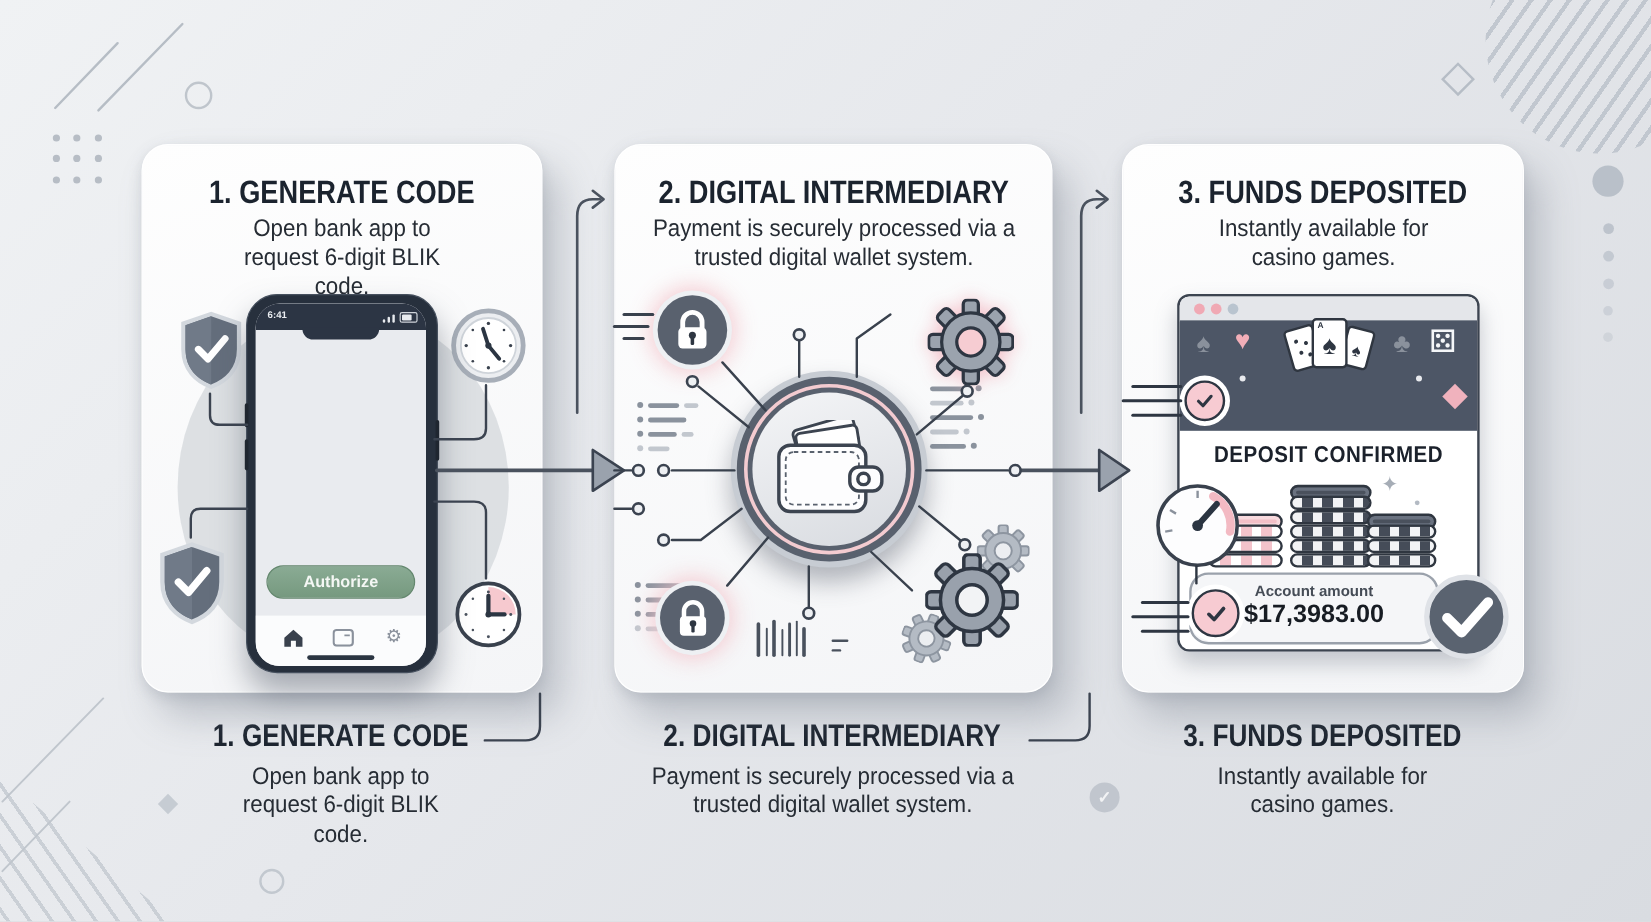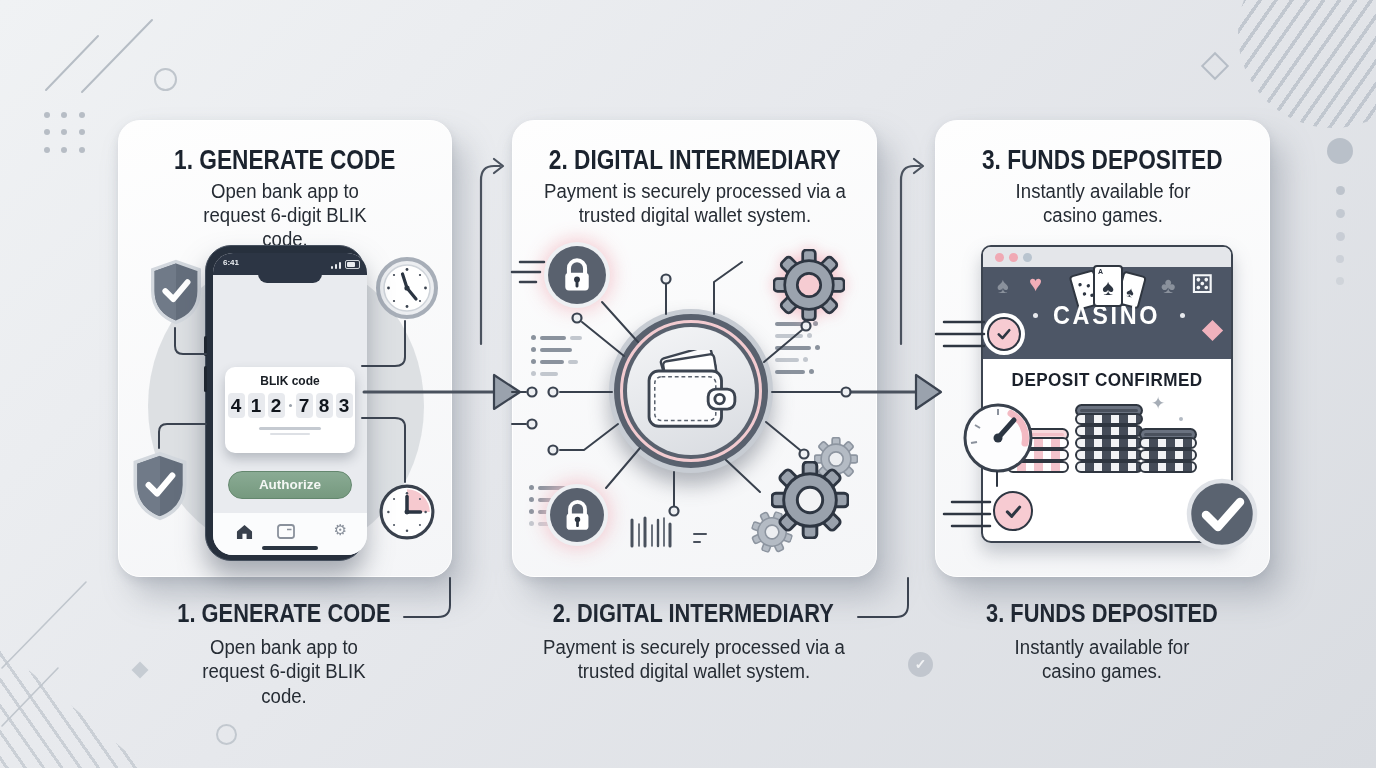--- a/index.html
+++ b/index.html
@@ -20,21 +20,21 @@
         font-size:46px;font-weight:800;color:#1d2735;letter-spacing:.5px;}
   #page-title .h-cond{transform:scaleX(.8);}
   
   .footer-block{position:absolute;text-align:center;}
   .footer-heading{font-size:26px;font-weight:800;color:#1b232e;}
   .footer-desc{margin-top:6px;font-size:20px;font-weight:500;color:#262c34;line-height:1.22;}
   
   #phone{position:absolute;left:86px;top:124px;width:160px;height:316px;background:#27303d;
         border-radius:26px;padding:7px;box-sizing:border-box;border:1px solid #46505e;
         box-shadow:0 16px 26px rgba(88,96,110,.5);z-index:4;}
-  #phone-screen{position:relative;width:154px;height:302px;background:#e9ebef;border-radius:20px;overflow:hidden;}
+  #phone-screen{position:relative;width:142px;height:302px;background:#e9ebef;border-radius:20px;overflow:hidden;}
   .statusbar{position:absolute;top:0;left:0;right:0;height:22px;background:#2c3544;}
   .notch{position:absolute;top:20px;left:50%;transform:translateX(-50%);width:64px;height:10px;
         background:#2c3544;border-radius:0 0 9px 9px;z-index:6;}
   .stime{position:absolute;top:5px;left:10px;font-size:8px;font-weight:700;color:#eceff3;}
   .sicons{position:absolute;top:7px;right:7px;display:flex;align-items:flex-end;gap:2px;}
   .sbar{width:2px;background:#e8ebef;border-radius:1px;}
   .sbat{width:13px;height:6.5px;border:1px solid #cfd4da;border-radius:2px;margin-left:2px;position:relative;}
   .sbat::after{content:"";position:absolute;left:1px;top:1px;bottom:1px;width:8px;background:#e8ebef;border-radius:1px;}
   .phone-header{position:absolute;top:22px;left:0;right:0;height:128px;background:linear-gradient(#959daa,#848d9a);}
   .app-title{position:absolute;top:8px;left:0;right:0;text-align:center;font-size:13px;font-weight:700;color:#f3f5f8;}
@@ -290,34 +290,20 @@
       <div id="phone-screen">
         <div class="statusbar"></div>
         <div class="stime">6:41</div>
         <div class="sicons">
           <div class="sbar" style="height:3px;"></div>
           <div class="sbar" style="height:5px;"></div>
           <div class="sbar" style="height:7px;"></div>
           <div class="sbat"></div>
         </div>
         <div class="notch"></div>
-        <div class="blik-card">
-          <div class="blik-label">BLIK code</div>
-          <div class="digits">
-            <span class="digit">4</span>
-            <span class="digit">1</span>
-            <span class="digit">2</span>
-            <span class="dsep"></span>
-            <span class="digit">7</span>
-            <span class="digit">8</span>
-            <span class="digit">3</span>
-          </div>
-          <div class="blik-line1"></div>
-          <div class="blik-line2"></div>
-        </div>
         <div class="authorize">Authorize</div>
         <div class="phone-nav">
           <div class="abs" style="left:22px;top:10px;">
             <svg viewBox="0 0 20 18" width="19" height="17">
                 <path d="M2 9 L10 2 L18 9 V17 H12.2 V11.5 H7.8 V17 H2 Z" fill="#39414d"></path>
               </svg>
           </div>
           <div class="abs" style="left:64px;top:11px;">
             <svg viewBox="0 0 18 15" width="18" height="15">
               <rect x="1" y="1" width="16" height="13" rx="2.5" fill="none" stroke="#8a919c" stroke-width="1.8"></rect>
@@ -518,21 +504,20 @@
             </svg>
         </div>
         <div class="mini-card" style="left:24px;top:2px;width:30px;height:42px;z-index:2;">
           <span style="position:absolute;left:3px;top:1px;font-size:7px;font-weight:700;color:#2e3642;">A</span>
           <span style="font-size:22px;color:#2e3642;line-height:42px;">♠</span>
         </div>
         <div class="mini-card" style="left:50px;top:10px;width:24px;height:34px;transform:rotate(15deg);">
           <span style="font-size:14px;color:#2e3642;line-height:34px;">♠</span>
         </div>
       </div>
-      <div class="brand"><span class="h-cond" style="transform:scaleX(.9);">CASINO</span></div>
       <div class="brand-dot" style="left:50px;"></div>
       <div class="brand-dot" style="left:197px;"></div>
       <div class="abs" style="left:222px;top:76px;width:15px;height:15px;background:#f0b2bd;transform:rotate(45deg);"></div>
       <div class="pink-check" style="left:4px;top:70px;width:34px;height:34px;">
         <svg viewBox="0 0 24 24" width="18" height="18">
             <path d="M5 12.5 L10 17.5 L19 7" stroke="#2e3642" stroke-width="3.5" fill="none" stroke-linecap="round" stroke-linejoin="round"></path>
           </svg>
       </div>
 
       <div class="deposit-status"><span class="h-cond" style="transform:scaleX(.9);">DEPOSIT CONFIRMED</span></div>
@@ -553,20 +538,24 @@
         <div class="chip pink" style="left:24px;top:190px;width:62px;z-index:2;"></div>
         <div class="chip pink" style="left:24px;top:202px;width:62px;z-index:2;"></div>
         <div class="chip pink" style="left:24px;top:214px;width:62px;z-index:2;"></div>
 
         <div class="chip-cap" style="left:156px;top:181px;width:58px;background:#4a515d;box-shadow:inset 0 0 0 3px #6a7280;z-index:2;"></div>
         <div class="chip dark" style="left:156px;top:190px;width:58px;z-index:2;"></div>
         <div class="chip dark" style="left:156px;top:202px;width:58px;z-index:2;"></div>
         <div class="chip dark" style="left:156px;top:214px;width:58px;z-index:2;"></div>
       </div>
 
+      <div class="acct-panel">
+        <div class="acct-label">Account amount</div>
+        <div class="acct-amount">$17,3983.00</div>
+      </div>
     </div>
 
     <div class="abs" style="left:25px;top:280px;width:74px;height:74px;z-index:5;">
       <svg viewBox="0 0 74 74" width="74" height="74">
         <circle cx="37" cy="37" r="33" fill="#fdfdfe" stroke="#39414d" stroke-width="3"></circle>
         <path d="M50 12.5 A27.5 27.5 0 0 1 64 42" stroke="#f3bac3" stroke-width="7" fill="none" stroke-linecap="round"></path>
         <g stroke="#8a919c" stroke-width="2">
             <path d="M37 8 V14"></path>
             <path d="M14 24 L19 27"></path>
             <path d="M10 42 L16 41"></path>

